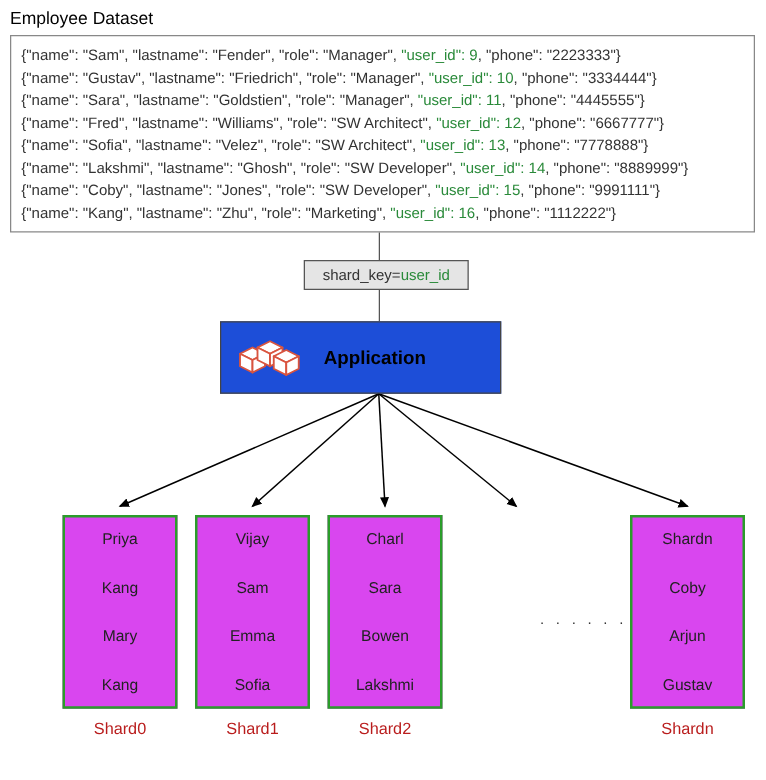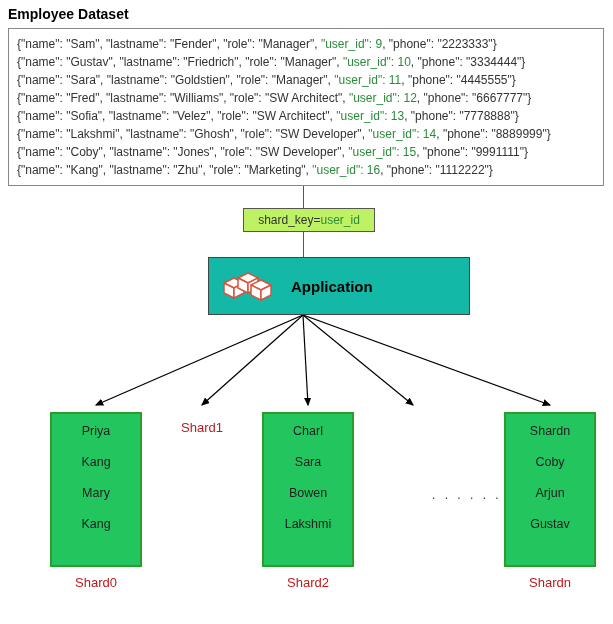--- a/index.html
+++ b/index.html
@@ -1,30 +1,30 @@
 <!DOCTYPE html>
 <html><head>
 <meta charset="utf-8">
 <style>
 *{box-sizing:border-box;margin:0;padding:0}
 body{font-family:Arial,Helvetica,sans-serif;font-size:12px;color:#333;width:613px;height:624px;position:relative;background:#fff}
-.title{position:absolute;left:8px;top:6px;font-weight:bold;font-size:14px;color:#000}
+.title{position:absolute;left:8px;top:6px;font-weight:normal;font-size:14px;color:#000}
 .dataset{position:absolute;left:8px;top:28px;width:596px;border:1px solid #888;padding:6px 8px;font-family:Arial;font-size:12px;line-height:18px;color:#333;background:#fff}
 .rec{white-space:nowrap}
 .k{color:#333}
 .kg{color:#2a8a3a}
 .vline{position:absolute;left:303px;top:186px;width:1px;height:22px;background:#555}
-.shardkey{position:absolute;left:243px;top:208px;width:132px;border:1px solid #555;padding:4px 8px;font-size:12px;text-align:center;background:#bef264}
+.shardkey{position:absolute;left:243px;top:208px;width:132px;border:1px solid #555;padding:4px 8px;font-size:12px;text-align:center;background:#e5e5e5}
 .vline2{position:absolute;left:303px;top:232px;width:1px;height:25px;background:#555}
-.appbox{position:absolute;left:208px;top:257px;width:262px;height:58px;border:1px solid #444;background:#14b8a6;display:flex;align-items:center}
+.appbox{position:absolute;left:176px;top:257px;width:225px;height:58px;border:1px solid #444;background:#1d4ed8;display:flex;align-items:center}
 .appicon{width:60px;height:44px;margin-left:8px;display:flex;align-items:center;justify-content:center}
 .applabel{font-weight:bold;font-size:15px;margin-left:14px;color:#000}
 .arrows{position:absolute;left:0;top:315px;width:613px;height:100px;pointer-events:none}
 .shardwrap{position:absolute;top:412px;width:92px}
-.shardbox{border:2px solid #2a9d2a;background:#22c55e;padding:10px 6px;display:flex;flex-direction:column;gap:17px;align-items:center;height:155px;justify-content:flex-start}
+.shardbox{border:2px solid #2a9d2a;background:#d946ef;padding:10px 6px;display:flex;flex-direction:column;gap:17px;align-items:center;height:155px;justify-content:space-between}
 .shardbox div{font-size:12.5px;color:#222}
 .shardlbl{text-align:center;margin-top:8px;font-size:13px;color:#b91c1c}
 .dots{position:absolute;top:488px;left:432px;font-size:12px;letter-spacing:3px;color:#333}
 .s0{left:50px}.s1{left:156px}.s2{left:262px}.sn{left:504px}
 </style>
 </head>
 <body>
 
 <div class="title">Employee Dataset</div>
 
@@ -82,20 +82,26 @@
 <div class="shardwrap s0">
   <div class="shardbox" id="sb0">
       <div>Priya</div>
       <div>Kang</div>
       <div>Mary</div>
       <div>Kang</div>
     </div>
   <div class="shardlbl">Shard0</div>
 </div>
 <div class="shardwrap s1">
+  <div class="shardbox" id="sb1">
+      <div>Vijay</div>
+      <div>Sam</div>
+      <div>Emma</div>
+      <div>Sofia</div>
+    </div>
   <div class="shardlbl">Shard1</div>
 </div>
 <div class="shardwrap s2">
   <div class="shardbox" id="sb2">
       <div>Charl</div>
       <div>Sara</div>
       <div>Bowen</div>
       <div>Lakshmi</div>
     </div>
   <div class="shardlbl">Shard2</div>

